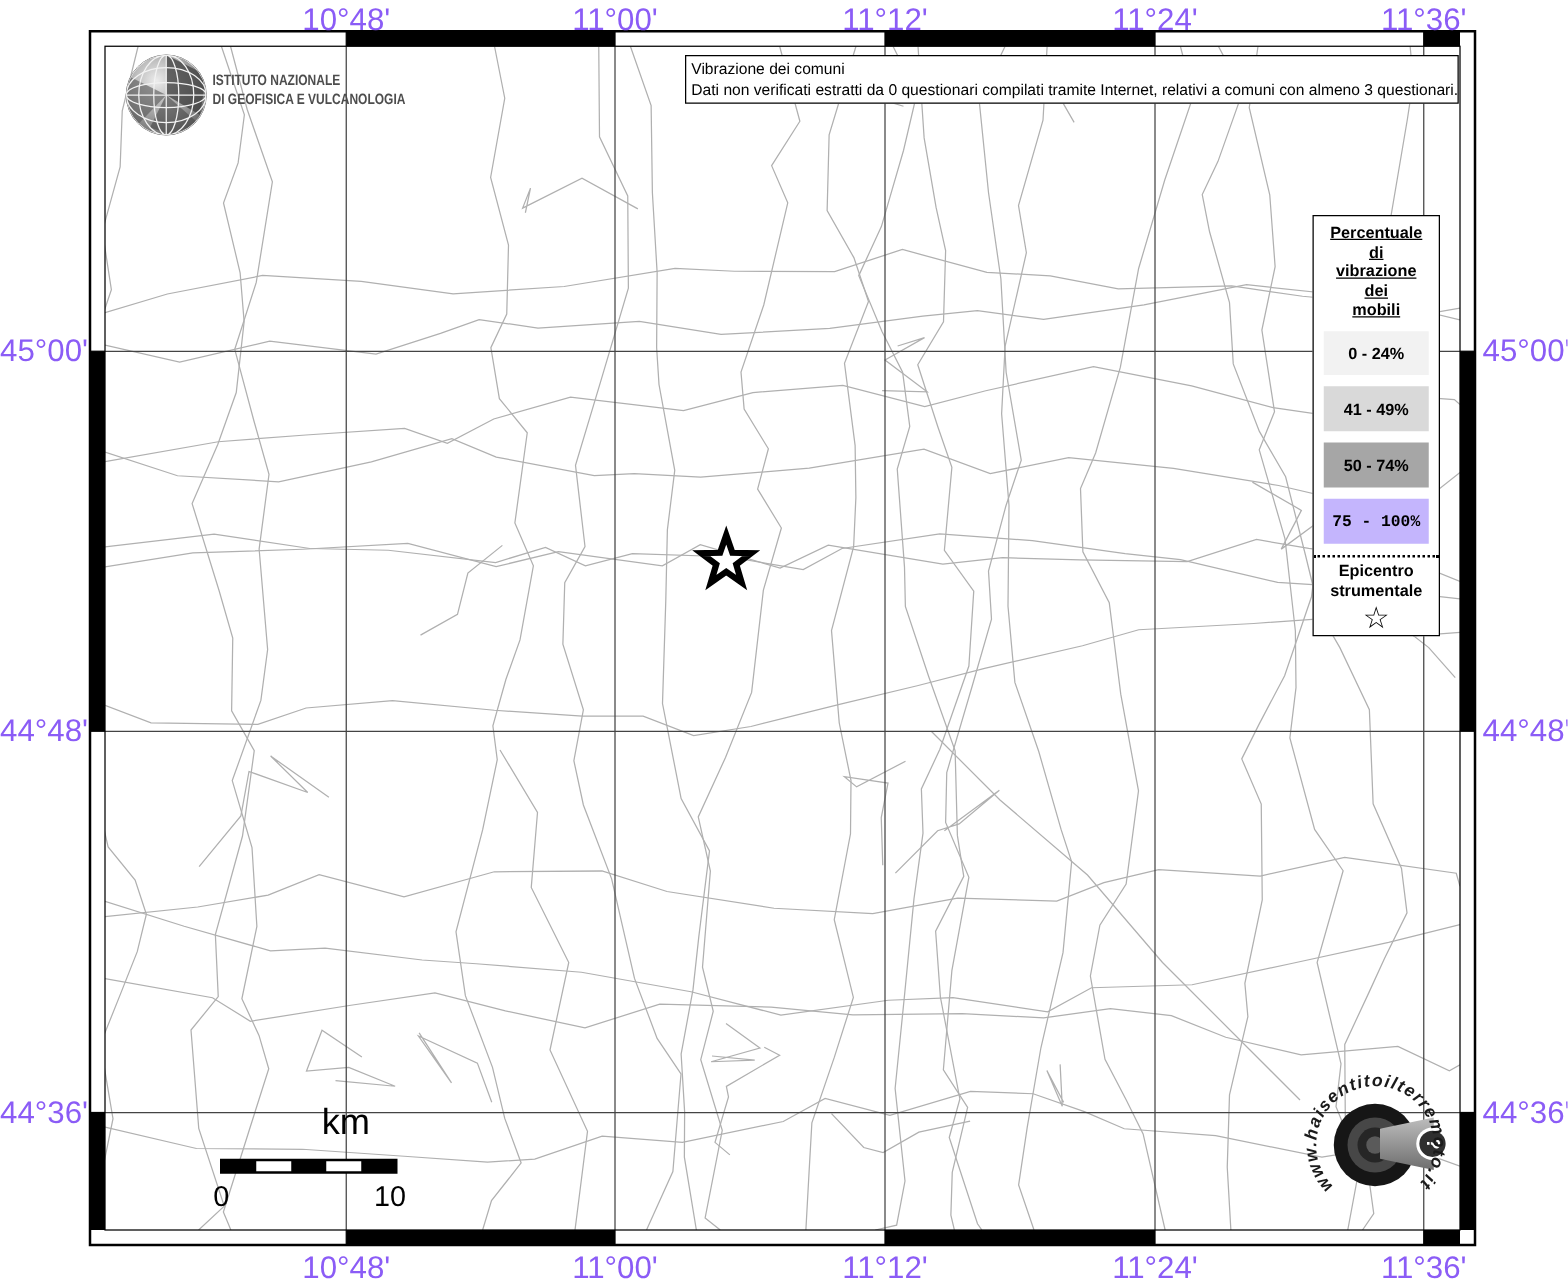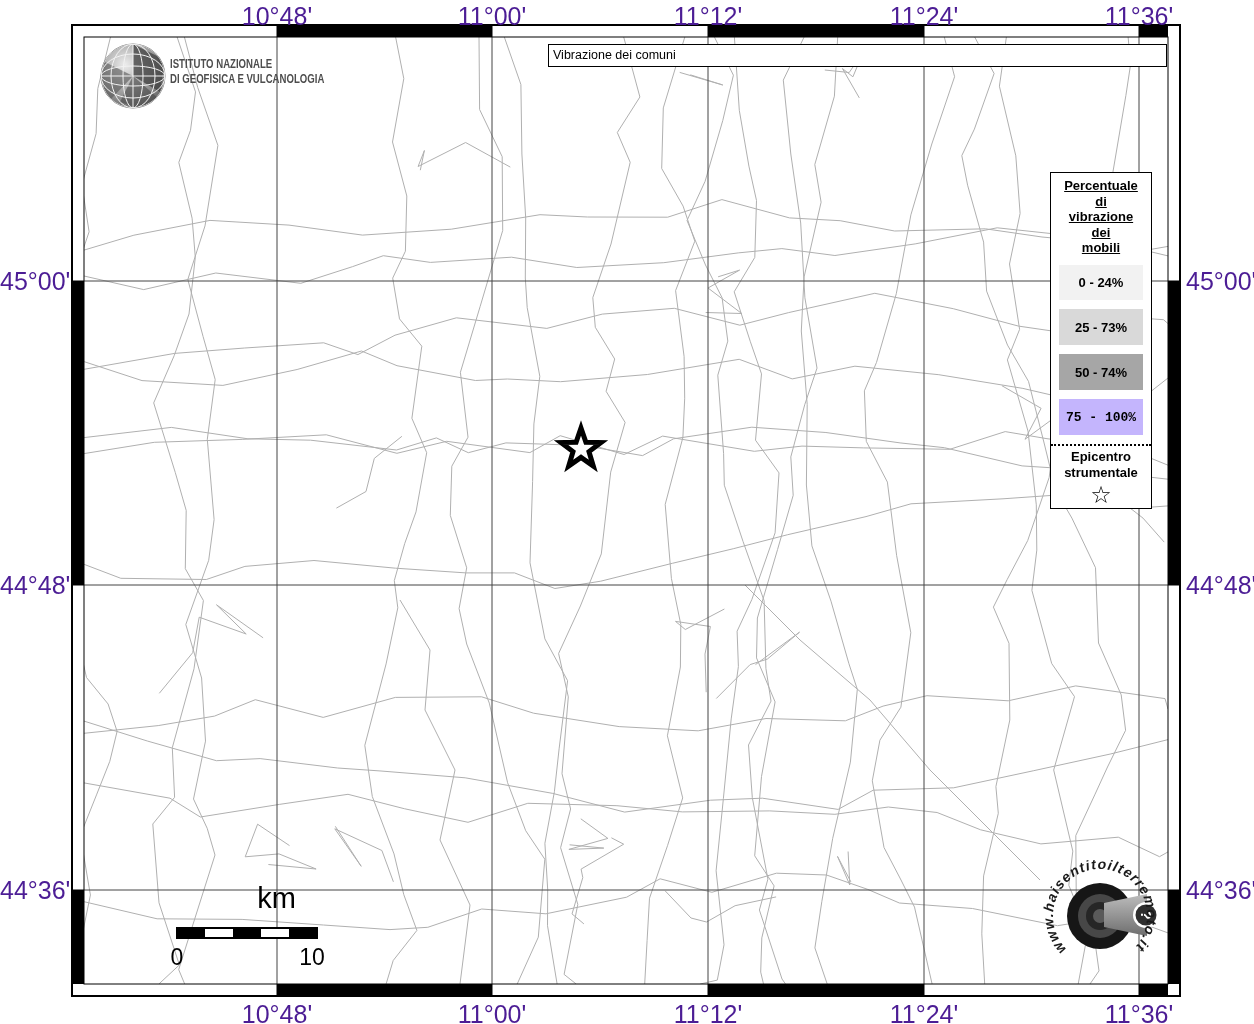--- a/index.html
+++ b/index.html
@@ -1,21 +1,21 @@
 <!DOCTYPE html>
 <html><head>
 <meta charset="utf-8">
 <style>
   html,body{margin:0;padding:0;background:#ffffff;}
   body{width:1254px;height:1024px;position:relative;overflow:hidden;
        font-family:"Liberation Sans","DejaVu Sans",sans-serif;color:#000;}
   #stage{position:absolute;inset:0;}
   svg#mapsvg{position:absolute;left:0;top:0;}
 
-  .axis-label{position:absolute;font-size:25px;color:#4c1d95;white-space:nowrap;}
+  .axis-label{position:absolute;font-size:25px;color:#8b5cf6;white-space:nowrap;}
   .axis-label.center{text-align:center;}
   .axis-label.rightalign{text-align:right;}
 
   .info-box{position:absolute;left:548px;top:44px;width:609px;background:#fff;
             border:1px solid #000;padding:2px 4px;font-size:12.5px;line-height:16.5px;}
   .info-box div{white-space:nowrap;}
 
   .ingv-text{position:absolute;left:170px;top:57px;font-size:12px;font-weight:bold;
              color:#4d4d4d;line-height:15px;letter-spacing:0px;transform:scaleX(0.8);
              transform-origin:left top;white-space:nowrap;}
@@ -221,37 +221,38 @@
 <div class="axis-label rightalign" style="left:0;top:267px;width:64px;">45°00'</div>
 <div class="axis-label rightalign" style="left:0;top:571px;width:64px;">44°48'</div>
 <div class="axis-label rightalign" style="left:0;top:876px;width:64px;">44°36'</div>
 
 <div class="axis-label" style="left:1186px;top:267px;">45°00'</div>
 <div class="axis-label" style="left:1186px;top:571px;">44°48'</div>
 <div class="axis-label" style="left:1186px;top:876px;">44°36'</div>
 
 <div class="info-box">
   <div>Vibrazione dei comuni</div>
+  <div>Dati non verificati estratti da 0 questionari compilati tramite Internet, relativi a comuni con almeno 3 questionari.</div>
 </div>
 
 <div class="ingv-text">
   <div>ISTITUTO NAZIONALE</div>
   <div>DI GEOFISICA E VULCANOLOGIA</div>
 </div>
 
 <div class="legend">
   <div class="legend-title">
     <div>Percentuale</div>
     <div>di</div>
     <div>vibrazione</div>
     <div>dei</div>
     <div>mobili</div>
   </div>
   <div class="swatch" style="background: rgb(242, 242, 242);">0 - 24%</div>
-  <div class="swatch" style="background: rgb(217, 217, 217);">25 - 73%</div>
+  <div class="swatch" style="background: rgb(217, 217, 217);">41 - 49%</div>
   <div class="swatch" style="background: rgb(166, 166, 166);">50 - 74%</div>
   <div class="swatch" style="background: #c4b5fd; font-family: Liberation Mono, monospace;">75 - 100%</div>
   <div class="legend-sep"></div>
   <div class="legend-epi">
     <div>Epicentro</div>
     <div>strumentale</div>
   </div>
   <div class="legend-star">☆</div>
 </div>
 

